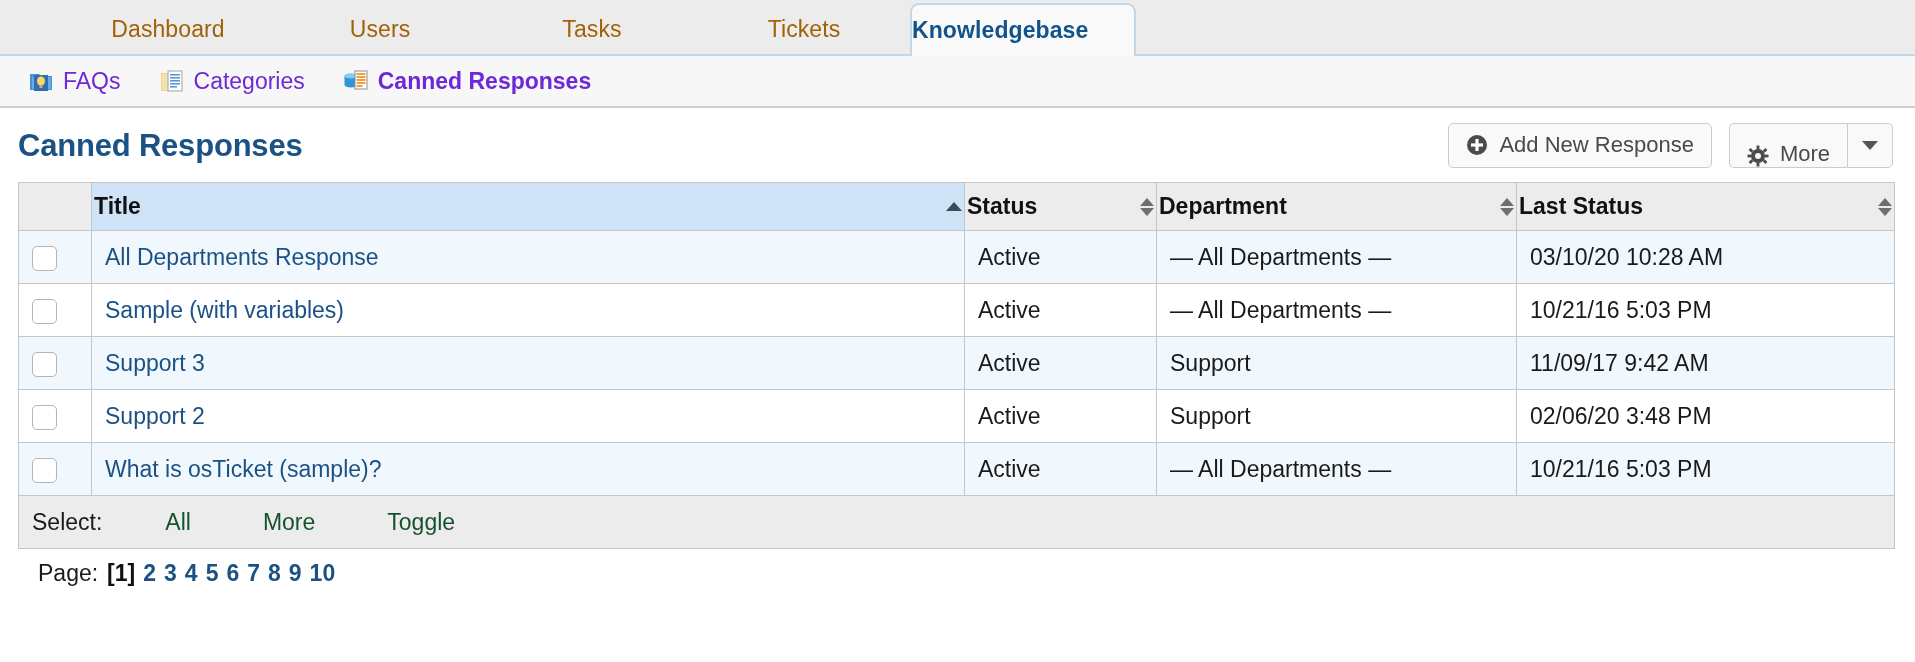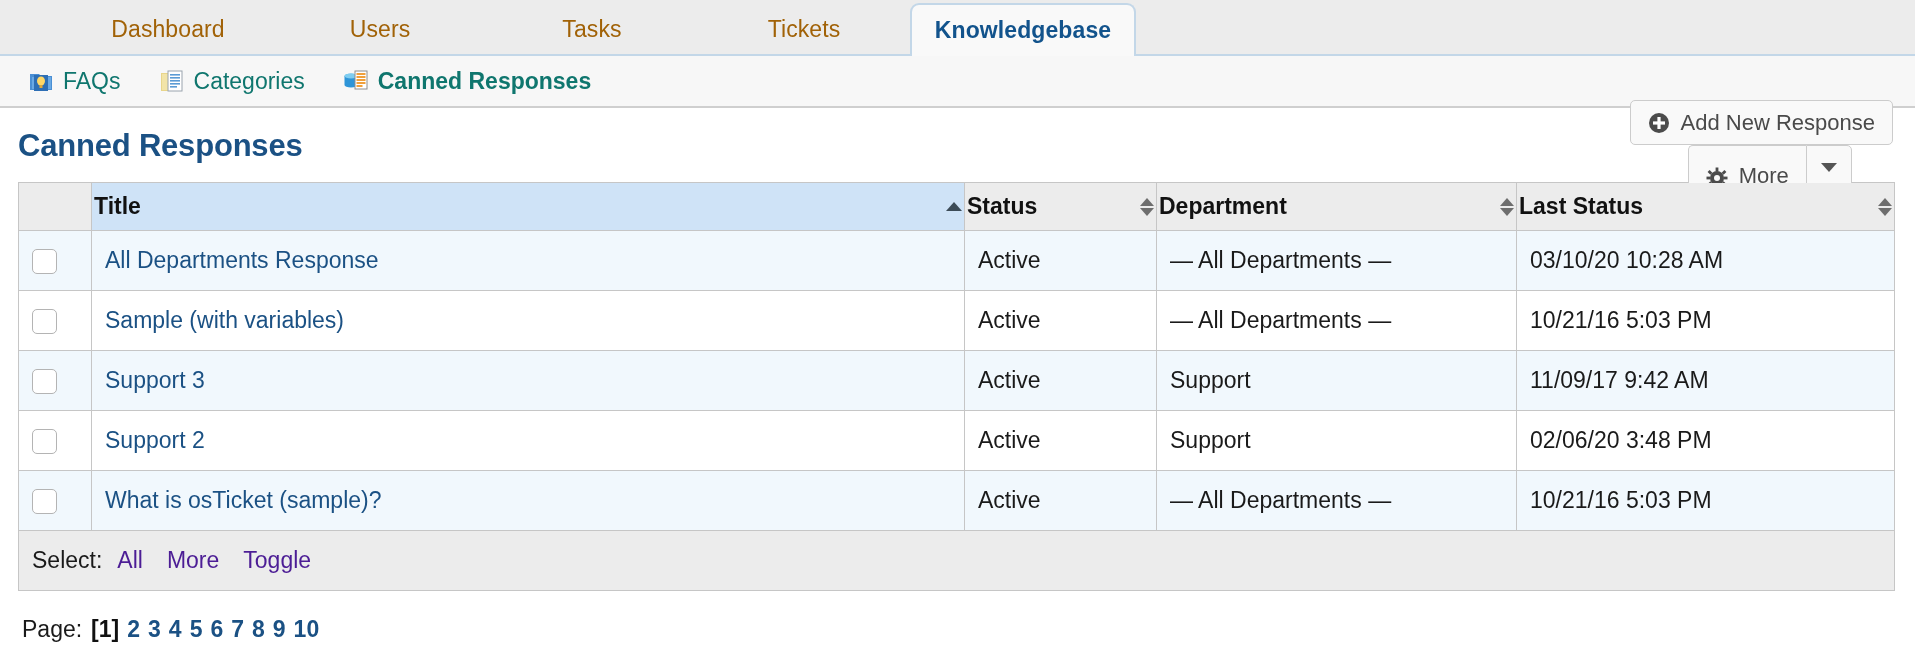--- a/index.html
+++ b/index.html
@@ -48,41 +48,40 @@
     font-weight: bold;
     background: #f9f9f9;
     border: 2px solid #c3d7e8;
     border-bottom: none;
     border-radius: 9px 9px 0 0;
     padding-top: 13px;
     margin-bottom: -2px;
     height: 53px;
     display: flex;
     align-items: center;
-    justify-content: center;
     width: 226px;
   }
 
   
   .subnav {
     height: 52px;
     background: #f7f7f7;
     border-bottom: 2px solid #cfcfcf;
     display: flex;
     align-items: center;
     padding-left: 28px;
     box-sizing: border-box;
   }
   .subnav-item {
     display: flex;
     align-items: center;
     margin-right: 38px;
     cursor: pointer;
     font-size: 23px;
-    color: #0f766e;
+    color: #6d28d9;
     justify-content: space-between;
   }
   .subnav-item.active .subnav-label { font-weight: bold; }
   .subnav-label { margin-left: 9px; line-height: 1; }
   .ic { width: 26px; height: 26px; display: block; flex: 0 0 26px; }
 
   
   .pagehead {
     height: 74px;
     display: flex;
@@ -91,21 +90,21 @@
     padding: 0 22px 0 18px;
     box-sizing: border-box;
   }
   .page-title {
     font-size: 31px;
     font-weight: bold;
     color: #1b5184;
     letter-spacing: -0.2px;
     line-height: 1;
   }
-  .actions { display: flex; align-items: center; flex-direction: column; }
+  .actions { display: flex; align-items: center; }
   .btn {
     background: #f9f9f9;
     border: 1px solid #cccccc;
     border-radius: 5px;
     height: 45px;
     display: flex;
     align-items: center;
     padding: 0 17px;
     font-size: 22px;
     color: #4a4a4a;
@@ -189,21 +188,21 @@
     border-left: 8px solid transparent;
     border-right: 8px solid transparent;
     border-bottom: 9px solid #3c4b57;
   }
   col.c-check { width: 73px; }
   col.c-status { width: 192px; }
   col.c-dept   { width: 360px; }
   col.c-date   { width: 378px; }
 
   table.list td {
-    height: 60px;
+    height: 53px;
     padding: 12px 13px;
     font-size: 23px;
     color: #1a1a1a;
   }
   tr.odd td { background: #f1f8fd; }
   tr.even td { background: #ffffff; }
   td.check { text-align: center; padding: 0; }
   .cbox {
     width: 23px; height: 23px;
     border: 1px solid #b4b4b4;
@@ -222,34 +221,34 @@
   tfoot td {
     background: #ececec !important;
     height: 42px;
     font-size: 22px;
     color: #1a1a1a;
     padding: 0 13px;
   }
   .select-row { display: flex; align-items: center; }
   .select-label { margin-right: 15px; }
   .select-row a {
-    color: #4c1d95;
+    color: #14532d;
     text-decoration: none;
     margin-right: 24px;
     cursor: pointer;
+    margin-left: 48px;
   }
 
   
   .pager {
-    padding: 11px 0 0 22px;
+    padding: 11px 0 0 38px;
     font-size: 23px;
     color: #1a1a1a;
     display: flex;
     align-items: flex-end;
-    margin-top: 14px;
   }
   .pager .pg-label { margin-right: 9px; }
   .pager .pg-current { font-weight: bold; color: #111; margin-right: 8px; }
   .pager a {
     color: #1b5184;
     font-weight: bold;
     text-decoration: none;
     margin-right: 8px;
     cursor: pointer;
   }

